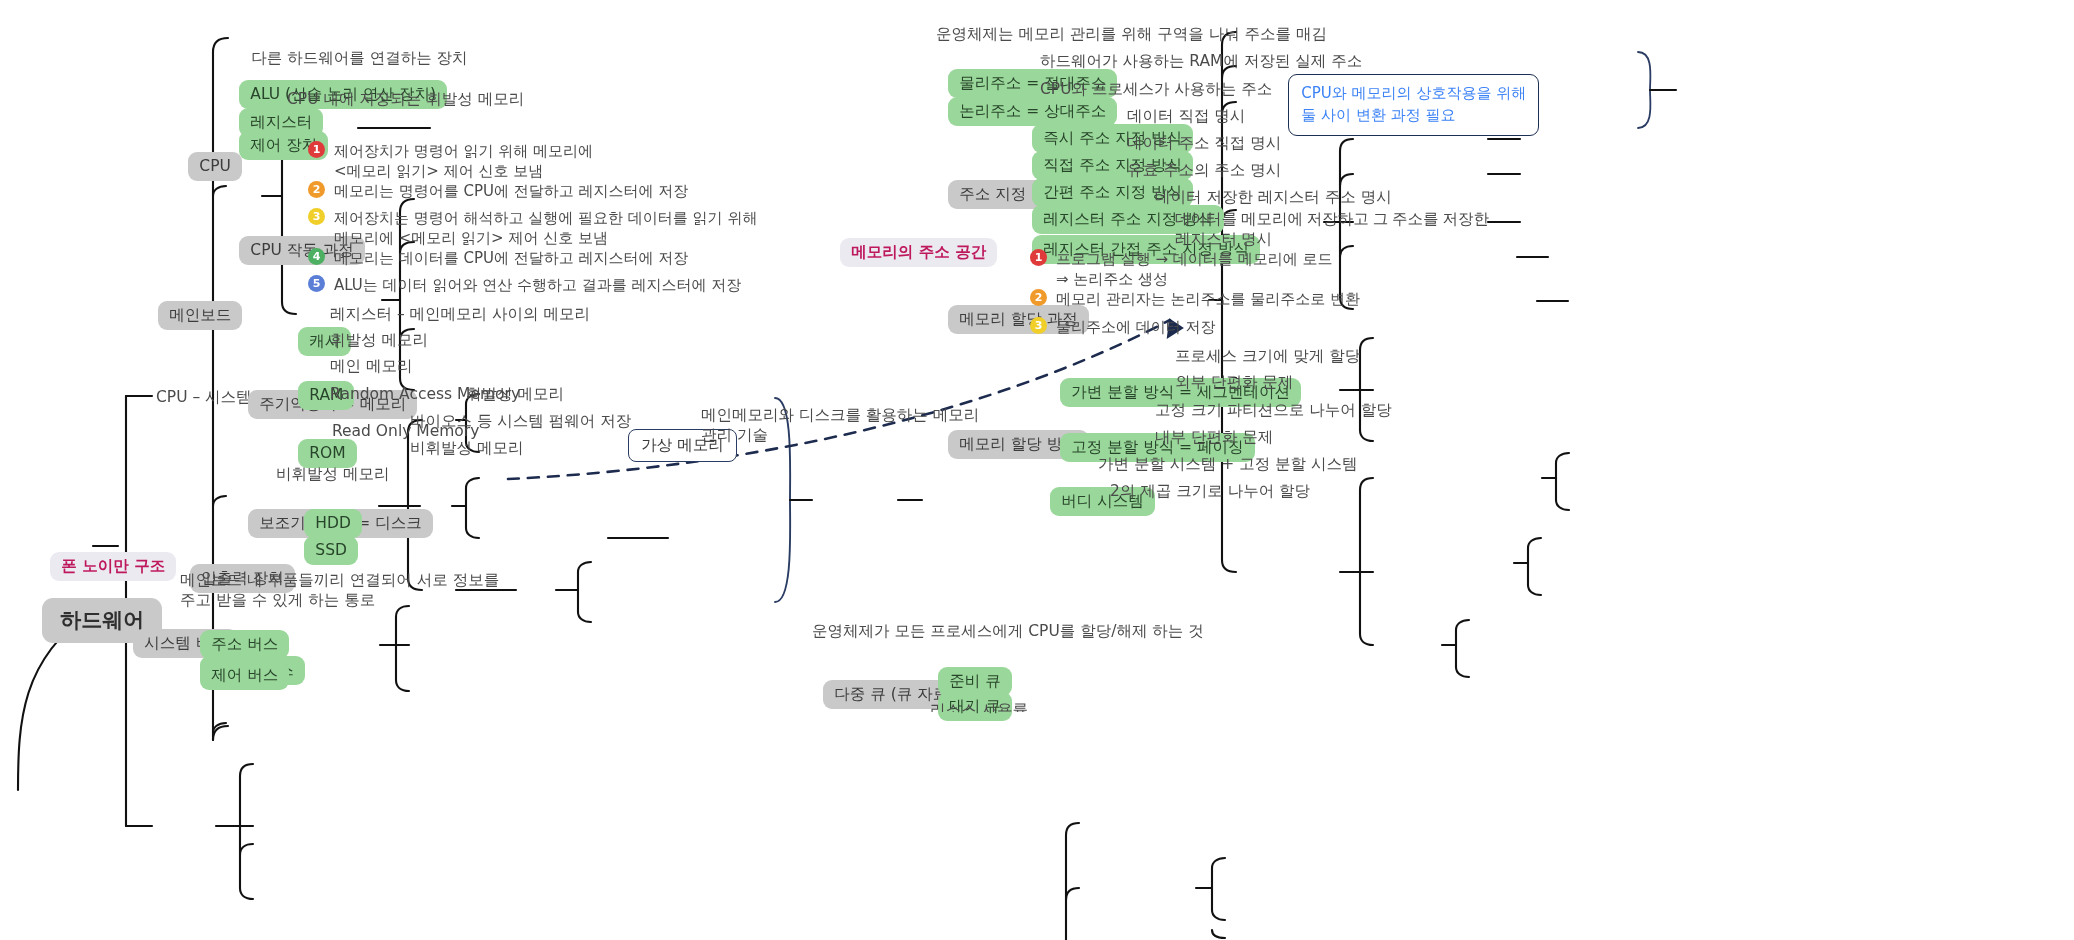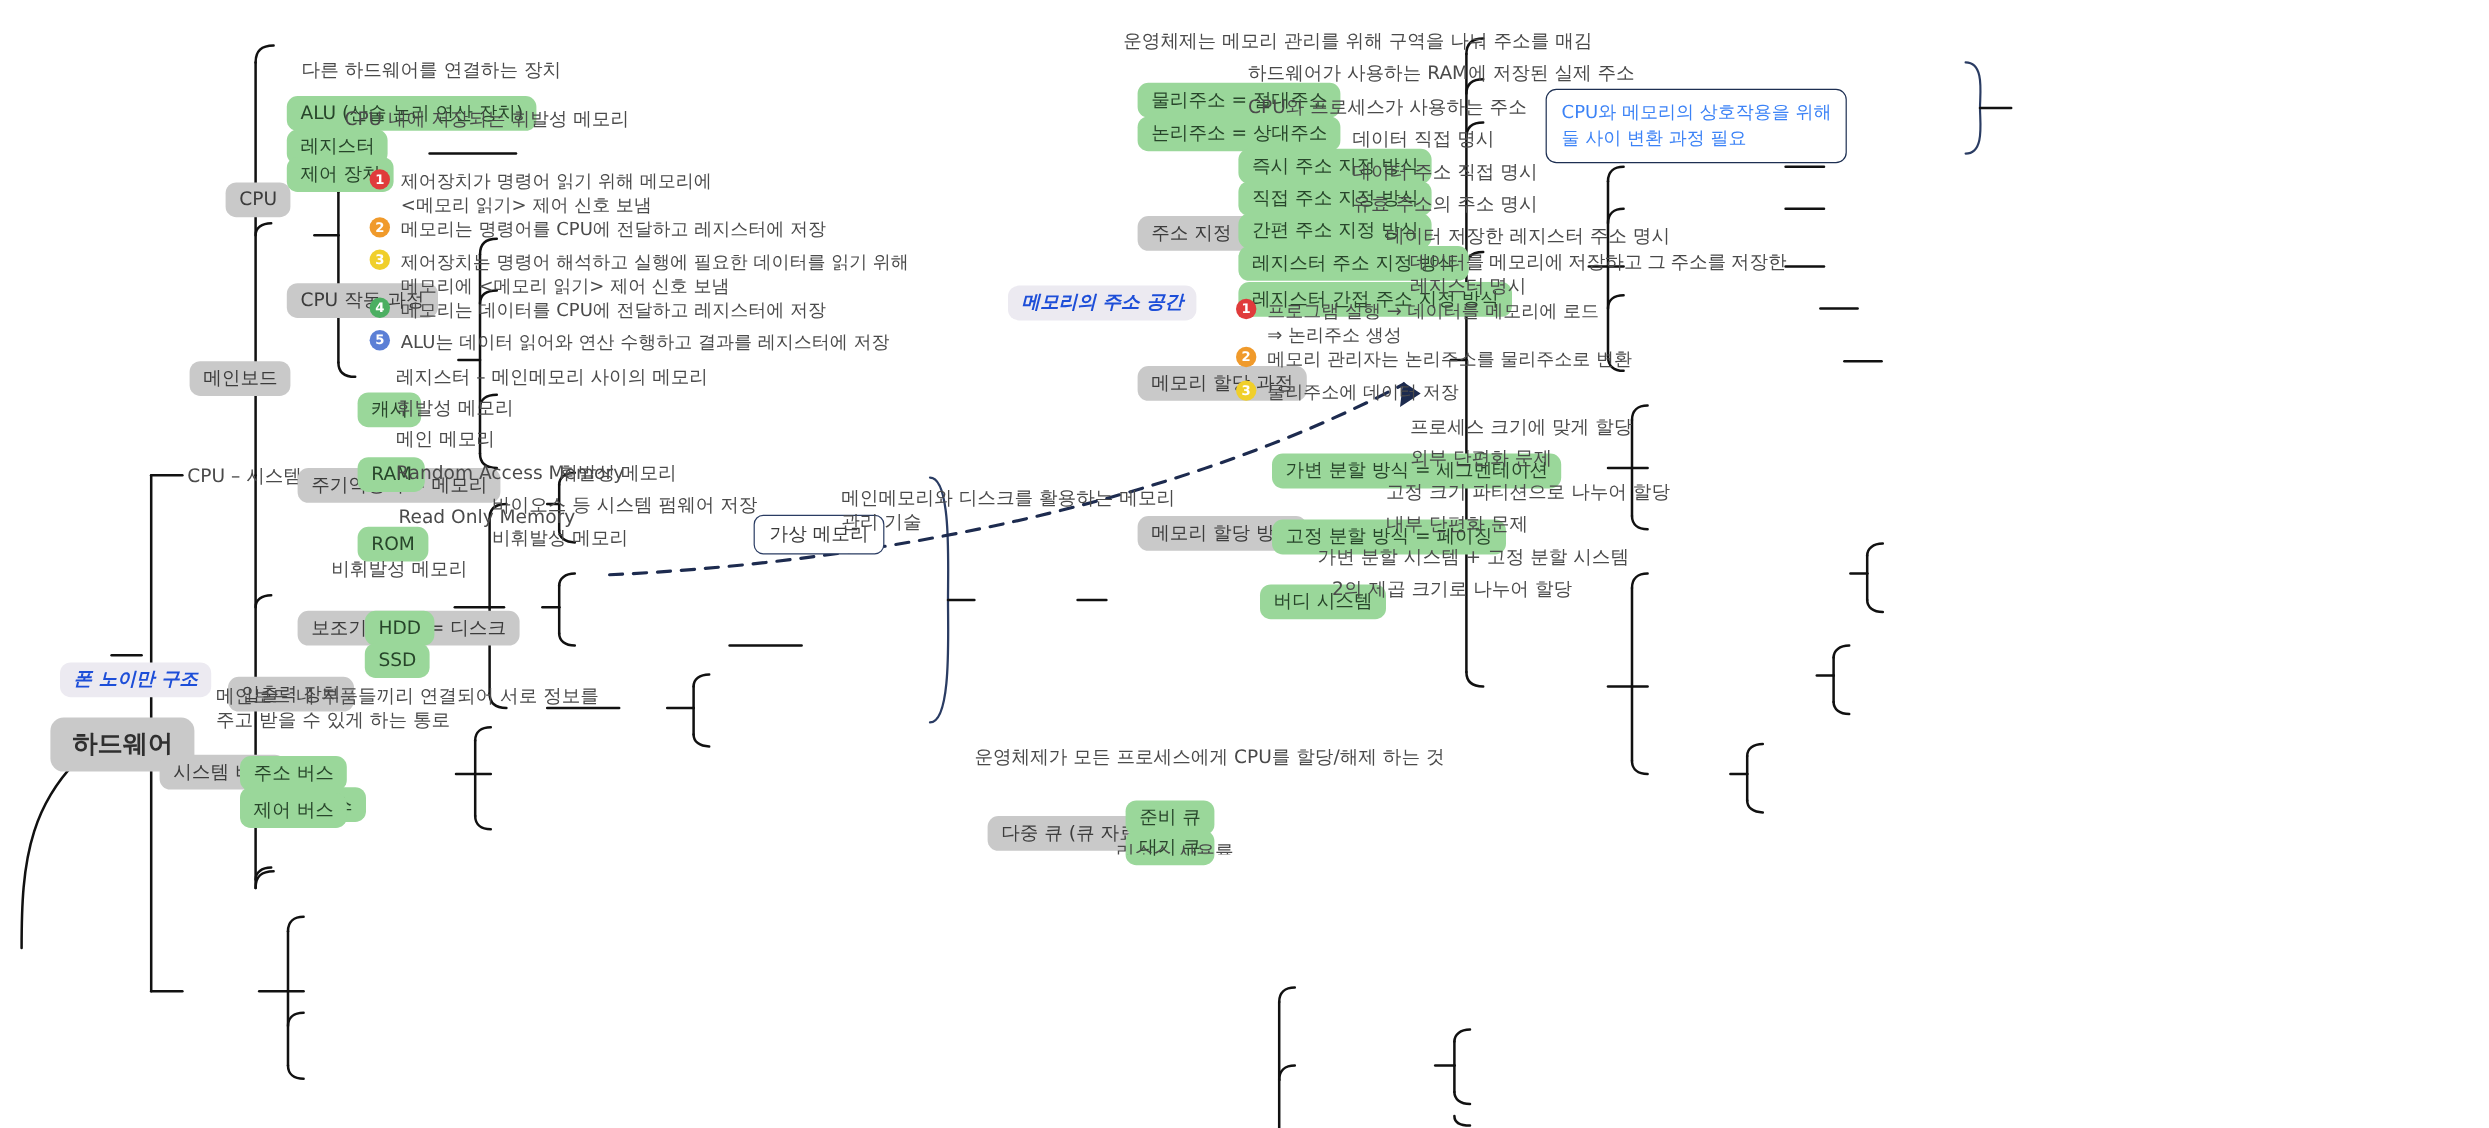--- a/index.html
+++ b/index.html
@@ -13,21 +13,21 @@
 
   .node{position:absolute;white-space:pre;line-height:1.32;}
   .t-plain{font-size:15.5px;color:#4a4a4a;}
 
   .chip{
     display:inline-block;padding:4px 11px 5px 11px;border-radius:9px;
     font-size:15.5px;line-height:1.3;
   }
   .chip-gray{background:#c9c9c9;color:#3c3c3c;}
   .chip-green{background:#9ad79a;color:#27452a;}
-  .chip-lav{background:#eceaf1;color:#1d4ed8;font-style:italic;}
+  .chip-lav{background:#eceaf1;color:#be185d;}
   .chip-big{font-size:21px;padding:10px 18px 11px 18px;border-radius:11px;background:#c9c9c9;color:#2f2f2f;font-weight:bold;}
   .chip-root{font-size:23px;padding:13px 22px;border-radius:11px;background:#c9c9c9;color:#2b2b2b;font-weight:bold;}
   .chip-bold{font-weight:bold;}
 
   .callout{
     display:inline-block;border:1.6px solid #1d2f52;border-radius:9px;
     padding:8px 12px;font-size:15px;line-height:1.45;color:#3b82f6;background:#fff;
   }
   .box-plain{
     display:inline-block;border:1.4px solid #2a3c63;border-radius:8px;

